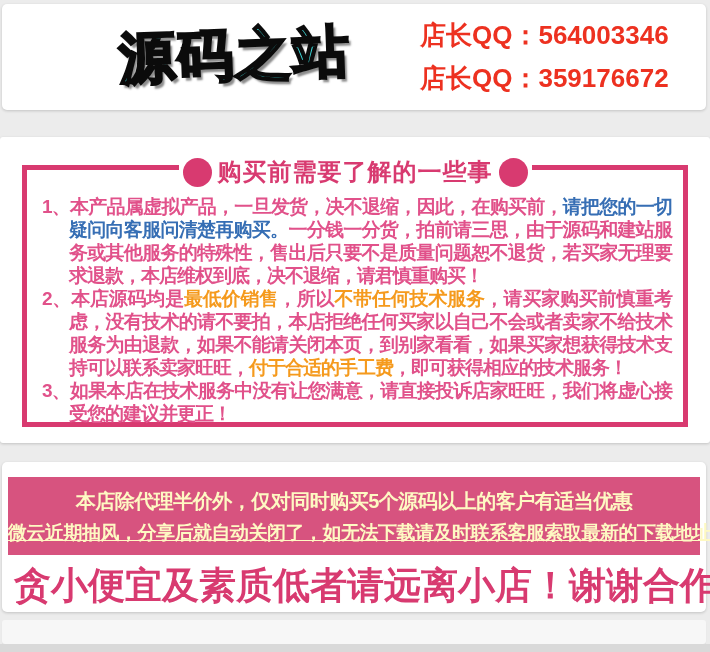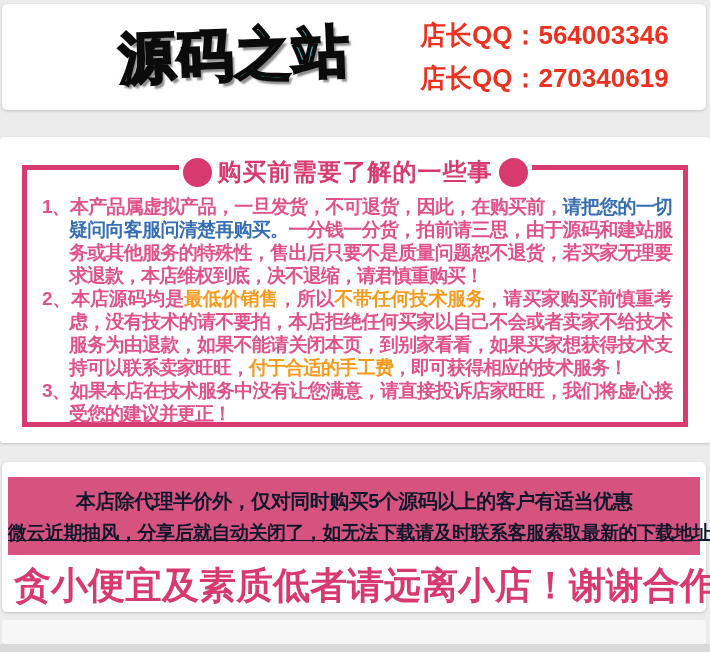--- a/index.html
+++ b/index.html
@@ -53,21 +53,21 @@
     padding-left:27px;text-indent:-27px;text-align:justify;
   }
   .num{color:var(--pink,#e1518a);}
   [data-color="pink"]{color:var(--pink,#e1518a);}
   [data-color="blue"]{color:var(--blue,#366eb4);}
   [data-color="orange"]{color:var(--orange,#f59a1d);}
   
   #bottom-card{left:2px;top:462px;width:704px;height:150px;}
   .banner{
     position:absolute;left:6px;right:6px;top:15px;height:78px;
-    background:var(--banner-bg,#d7537f);color:#0f172a;font-weight:bold;
+    background:var(--banner-bg,#d7537f);color:#fef9c3;font-weight:bold;
     text-align:center;
   }
   .banner-line1{margin-top:9px;font-size:20px;line-height:31px;letter-spacing:-0.5px;}
   .banner-line2{font-size:19px;line-height:31px;letter-spacing:-0.5px;white-space:nowrap;text-decoration:underline;}
   .final-warning{
     position:absolute;left:12px;right:0;top:99px;text-align:right;
     font-size:37px;font-weight:bold;color:var(--pink-strong,#d83a70);
     white-space:nowrap;letter-spacing:0px;
   }
   .bottom-sliver{
@@ -78,35 +78,35 @@
     position:absolute;left:0;top:644px;width:710px;height:8px;background:#d9d9d9;
   }
 </style>
 </head>
 <body>
 
 <div class="card" id="header-card">
   <div class="logo">源码之站</div>
   <div class="qq-block">
     <div class="qq-line"><span>店长QQ：</span><span>564003346</span></div>
-    <div class="qq-line"><span>店长QQ：</span><span>270340619</span></div>
+    <div class="qq-line"><span>店长QQ：</span><span>359176672</span></div>
   </div>
 </div>
 
 <div class="card" id="middle-card">
   <div class="notice-box">
     <div class="title-wrap">
       <div class="title-inner">
         <span class="dot"></span>
         <span class="title-text">购买前需要了解的一些事</span>
         <span class="dot"></span>
       </div>
     </div>
     <div class="notice-list">
-      <div class="notice-item"><span class="num">1、</span><span data-color="pink">本产品属虚拟产品，一旦发货，不可退货，因此，在购买前，</span><span data-color="blue">请把您的一切疑问向客服问清楚再购买。</span><span data-color="pink">一分钱一分货，拍前请三思，由于源码和建站服务或其他服务的特殊性，售出后只要不是质量问题恕不退货，若买家无理要求退款，本店维权到底，决不退缩，请君慎重购买！</span></div>
+      <div class="notice-item"><span class="num">1、</span><span data-color="pink">本产品属虚拟产品，一旦发货，决不退缩，因此，在购买前，</span><span data-color="blue">请把您的一切疑问向客服问清楚再购买。</span><span data-color="pink">一分钱一分货，拍前请三思，由于源码和建站服务或其他服务的特殊性，售出后只要不是质量问题恕不退货，若买家无理要求退款，本店维权到底，决不退缩，请君慎重购买！</span></div>
       <div class="notice-item"><span class="num">2、</span><span data-color="pink">本店源码均是</span><span data-color="orange">最低价销售</span><span data-color="pink">，所以</span><span data-color="orange">不带任何技术服务</span><span data-color="pink">，请买家购买前慎重考虑，没有技术的请不要拍，本店拒绝任何买家以自己不会或者卖家不给技术服务为由退款，如果不能请关闭本页，到别家看看，如果买家想获得技术支持可以联系卖家旺旺，</span><span data-color="orange">付于合适的手工费</span><span data-color="pink">，即可获得相应的技术服务！</span></div>
       <div class="notice-item"><span class="num">3、</span><span data-color="pink">如果本店在技术服务中没有让您满意，请直接投诉店家旺旺，我们将虚心接受您的建议并更正！</span></div>
     </div>
   </div>
 </div>
 
 <div class="card" id="bottom-card">
   <div class="banner">
     <div class="banner-line1">本店除代理半价外，仅对同时购买5个源码以上的客户有适当优惠</div>
     <div class="banner-line2">微云近期抽风，分享后就自动关闭了，如无法下载请及时联系客服索取最新的下载地址</div>

